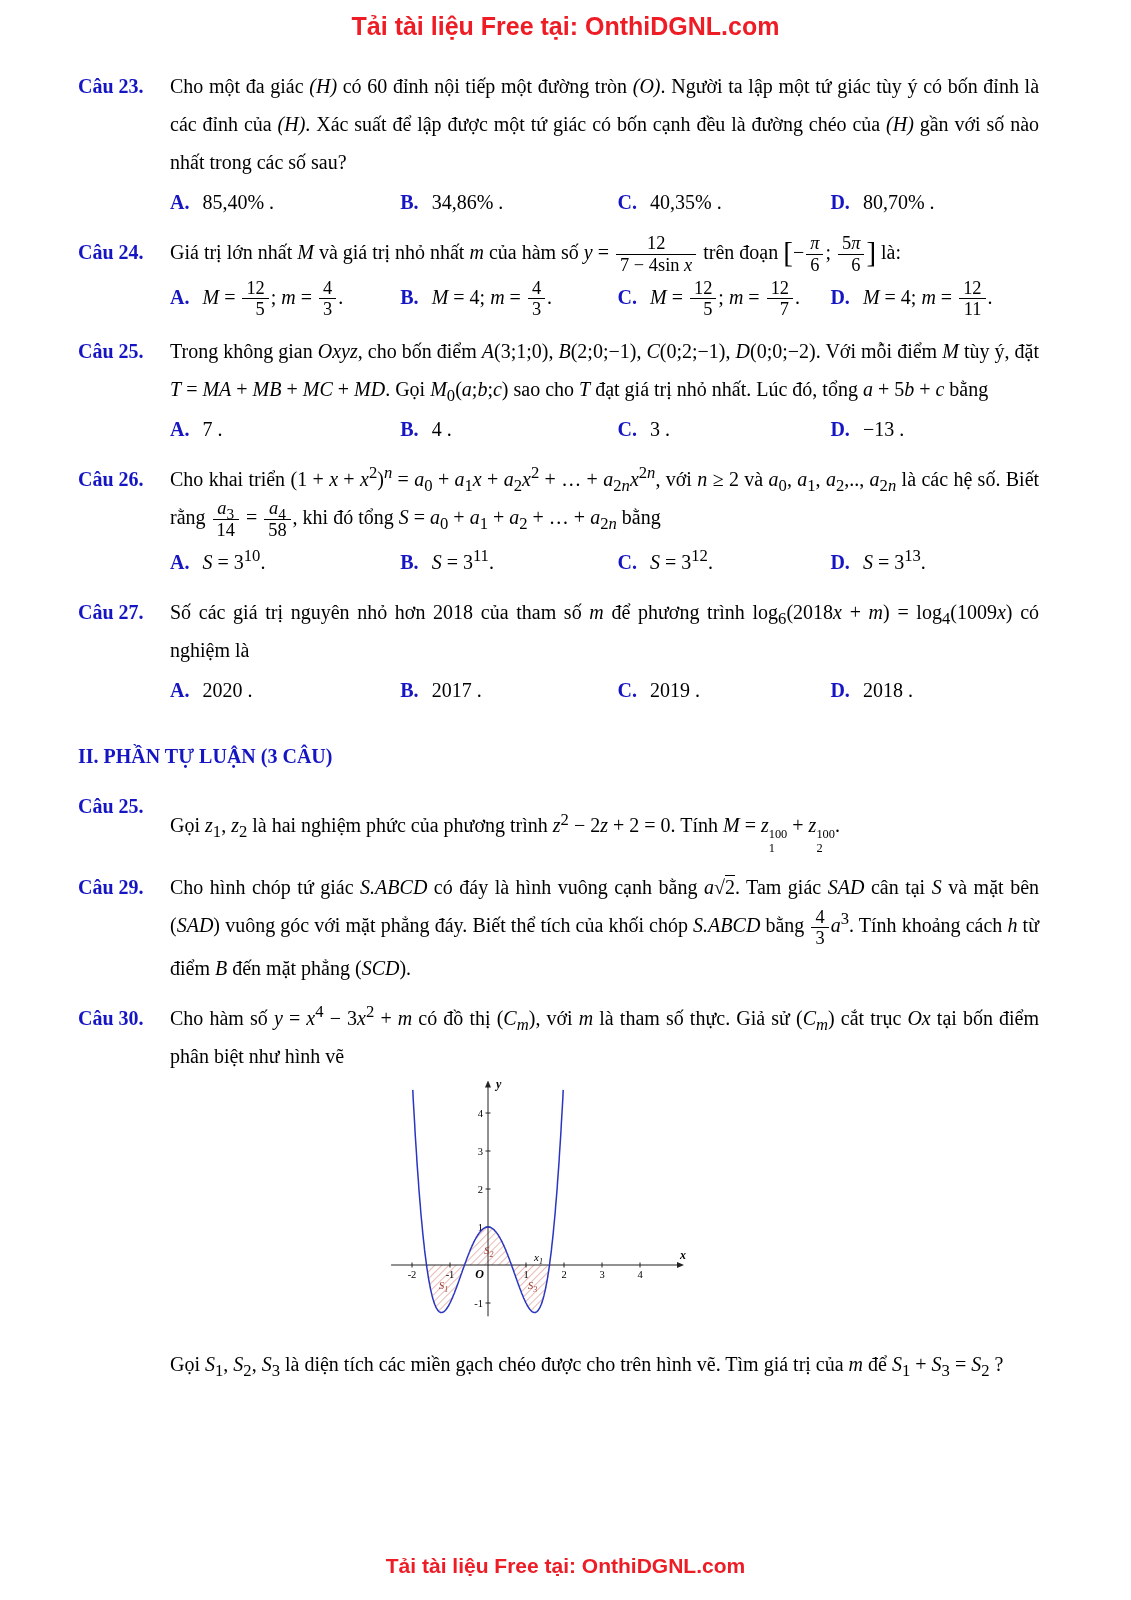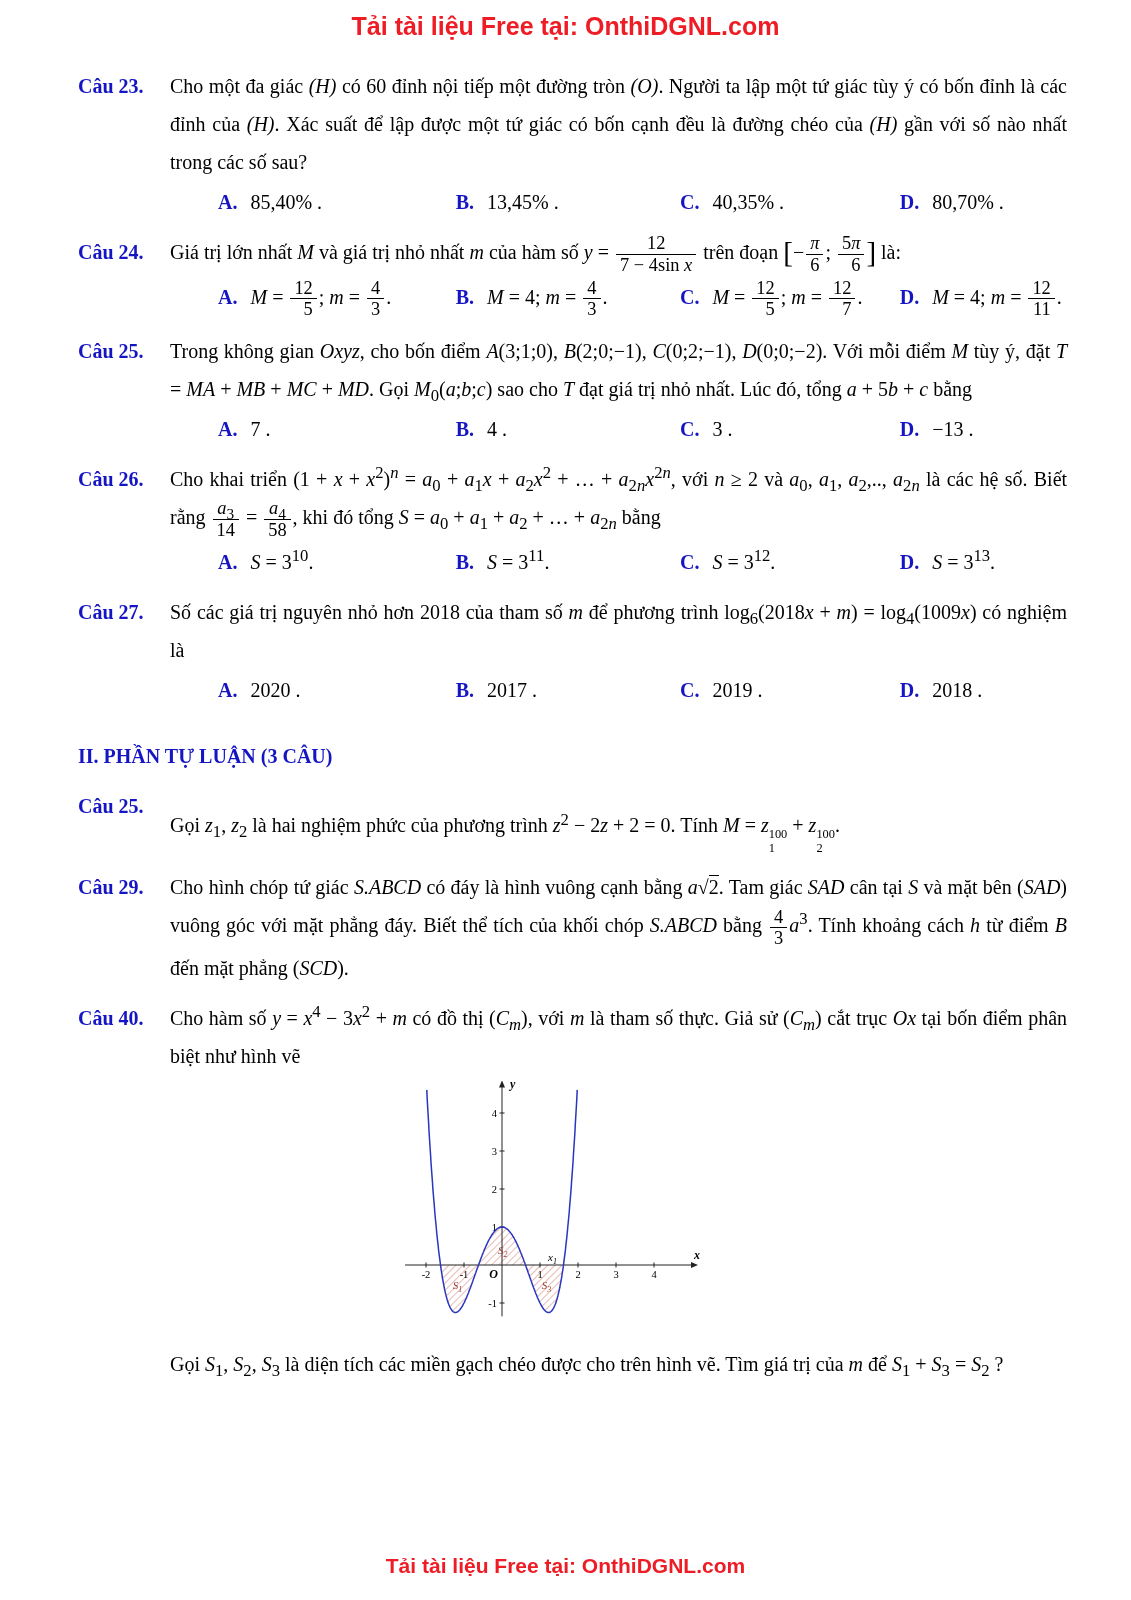--- a/index.html
+++ b/index.html
@@ -1,27 +1,27 @@
 <!DOCTYPE html>
 <html style="--accent-blue: #1515c3; --banner-red: #ee1c25;"><head>
 <meta charset="utf-8">
 <style>
   html,body{margin:0;padding:0;background:#ffffff;}
   body{width:1131px;font-family:"Liberation Serif",serif;color:#000;}
   .page{position:relative;width:1131px;height:1600px;overflow:hidden;box-sizing:border-box;background:#fff;}
   .banner{text-align:center;font-family:"Liberation Sans",sans-serif;font-weight:bold;color:var(--banner-red,#ee1c25);}
   .banner.top{font-size:25px;padding-top:12px;margin-bottom:26px;}
   .banner.bottom{position:absolute;left:0;right:0;bottom:22px;font-size:21px;}
-  #content{padding:0 64px 0 78px;font-size:20px;line-height:1.9;}
+  #content{padding:0 92px 0 78px;font-size:20px;line-height:1.9;}
   .question{display:flex;margin-bottom:12px;}
   .qlabel{flex:0 0 92px;color:var(--accent-blue,#1515c3);font-weight:bold;}
   .qbody{flex:1;min-width:0;}
   .qtext{text-align:justify;}
   .options{display:grid;grid-template-columns:26.5% 25% 24.5% 24%;margin-top:2px;align-items:center;}
-  .option{white-space:nowrap;margin-left:48px;}
+  .option{white-space:nowrap;}
   .optlabel{color:var(--accent-blue,#1515c3);font-weight:bold;margin-right:8px;}
   .section-title{color:var(--accent-blue,#1515c3);font-weight:bold;margin:28px 0 12px;}
   .m{font-style:italic;}
   .frac{display:inline-flex;flex-direction:column;vertical-align:middle;text-align:center;line-height:1.12;font-size:0.92em;margin:0 2px;}
   .frac .num{display:block;border-bottom:1.3px solid #000;padding:0 4px;}
   .frac .den{display:block;padding:0 4px;text-align:right;}
   .big{font-size:1.45em;line-height:1;vertical-align:-0.12em;}
   .rad{white-space:nowrap;}
   .rad .radicand{border-top:1.2px solid #000;}
   .ss{display:inline-flex;flex-direction:column;font-size:0.62em;line-height:1.2;vertical-align:-0.45em;text-align:left;margin-top:40px;}
@@ -35,21 +35,21 @@
 
 <div class="page">
   <div class="banner top">Tải tài liệu Free tại: OnthiDGNL.com</div>
   <div id="content">
       <div class="question">
         <div class="qlabel">Câu 23.</div>
         <div class="qbody">
           <div class="qtext">Cho một đa giác <span class="m">(H)</span> có 60 đỉnh nội tiếp một đường tròn <span class="m">(O)</span>. Người ta lập một tứ giác tùy ý có bốn đỉnh là các đỉnh của <span class="m">(H)</span>. Xác suất để lập được một tứ giác có bốn cạnh đều là đường chéo của <span class="m">(H)</span> gần với số nào nhất trong các số sau?</div>
           <div class="options">
             <div class="option"><span class="optlabel">A.</span> <span class="optval">85,40% .</span></div>
-            <div class="option"><span class="optlabel">B.</span> <span class="optval">13,45% .</span></div>
+            <div class="option"><span class="optlabel">B.</span> <span class="optval">34,86% .</span></div>
             <div class="option"><span class="optlabel">C.</span> <span class="optval">40,35% .</span></div>
             <div class="option"><span class="optlabel">D.</span> <span class="optval">80,70% .</span></div>
           </div>
         </div>
       </div>
       <div class="question">
         <div class="qlabel">Câu 24.</div>
         <div class="qbody">
           <div class="qtext">Giá trị lớn nhất <span class="m">M</span> và giá trị nhỏ nhất <span class="m">m</span> của hàm số <span class="m">y</span> = <span class="frac">
               <span class="num">12</span>
@@ -145,21 +145,21 @@
       <div class="question">
         <div class="qlabel">Câu 29.</div>
         <div class="qbody">
           <div class="qtext">Cho hình chóp tứ giác <span class="m">S.ABCD</span> có đáy là hình vuông cạnh bằng <span class="m">a</span><span class="rad">√<span class="radicand">2</span></span>. Tam giác <span class="m">SAD</span> cân tại <span class="m">S</span> và mặt bên (<span class="m">SAD</span>) vuông góc với mặt phẳng đáy. Biết thể tích của khối chóp <span class="m">S.ABCD</span> bằng <span class="frac">
               <span class="num">4</span>
               <span class="den">3</span>
             </span><span class="m">a</span><sup>3</sup>. Tính khoảng cách <span class="m">h</span> từ điểm <span class="m">B</span> đến mặt phẳng (<span class="m">SCD</span>).</div>
         </div>
       </div>
       <div class="question">
-        <div class="qlabel">Câu 40.</div>
+        <div class="qlabel">Câu 30.</div>
         <div class="qbody">
           <div class="qtext">Cho hàm số <span class="m">y</span> = <span class="m">x</span><sup>4</sup> − 3<span class="m">x</span><sup>2</sup> + <span class="m">m</span> có đồ thị (<span class="m">C<sub>m</sub></span>), với <span class="m">m</span> là tham số thực. Giả sử (<span class="m">C<sub>m</sub></span>) cắt trục <span class="m">Ox</span> tại bốn điểm phân biệt như hình vẽ</div>
           <div class="figure"><div class="shift"><svg width="330" height="246">
                 <defs>
                   <pattern id="hatch" width="5" height="5" patternUnits="userSpaceOnUse" patternTransform="rotate(45)">
                     <line x1="0" y1="0" x2="0" y2="5" stroke="#d4746a" stroke-width="1"></line>
                   </pattern>
                 </defs>
                 <path d="M 41.5 184.0 L 41.5 184.0 L 42.3 189.3 L 43.0 194.2 L 43.8 198.8 L 44.6 203.0 L 45.3 206.9 L 46.1 210.5 L 46.8 213.7 L 47.6 216.6 L 48.4 219.2 L 49.1 221.6 L 49.9 223.7 L 50.6 225.5 L 51.4 227.0 L 52.2 228.3 L 52.9 229.4 L 53.7 230.2 L 54.4 230.8 L 55.2 231.2 L 56.0 231.5 L 56.7 231.5 L 57.5 231.3 L 58.2 231.0 L 59.0 230.5 L 59.8 229.9 L 60.5 229.1 L 61.3 228.2 L 62.0 227.2 L 62.8 226.0 L 63.6 224.7 L 64.3 223.3 L 65.1 221.9 L 65.8 220.3 L 66.6 218.6 L 67.4 216.9 L 68.1 215.1 L 68.9 213.2 L 69.6 211.3 L 70.4 209.3 L 71.2 207.3 L 71.9 205.3 L 72.7 203.2 L 73.4 201.1 L 74.2 199.0 L 75.0 196.8 L 75.7 194.7 L 76.5 192.5 L 77.2 190.4 L 78.0 188.2 L 78.8 186.1 L 79.5 184.0 Z" fill="url(#hatch)" stroke="none"></path>
                 <path d="M 79.5 184.0 L 79.5 184.0 L 80.3 181.9 L 81.0 179.8 L 81.8 177.8 L 82.6 175.8 L 83.3 173.9 L 84.1 171.9 L 84.8 170.1 L 85.6 168.2 L 86.4 166.5 L 87.1 164.8 L 87.9 163.1 L 88.6 161.5 L 89.4 160.0 L 90.2 158.5 L 90.9 157.1 L 91.7 155.8 L 92.4 154.6 L 93.2 153.4 L 94.0 152.3 L 94.7 151.3 L 95.5 150.4 L 96.2 149.6 L 97.0 148.8 L 97.8 148.2 L 98.5 147.6 L 99.3 147.1 L 100.0 146.7 L 100.8 146.4 L 101.6 146.2 L 102.3 146.0 L 103.1 146.0 L 103.8 146.1 L 104.6 146.2 L 105.4 146.4 L 106.1 146.8 L 106.9 147.2 L 107.6 147.7 L 108.4 148.3 L 109.2 149.0 L 109.9 149.7 L 110.7 150.6 L 111.4 151.5 L 112.2 152.5 L 113.0 153.6 L 113.7 154.8 L 114.5 156.1 L 115.2 157.4 L 116.0 158.8 L 116.8 160.3 L 117.5 161.8 L 118.3 163.4 L 119.0 165.1 L 119.8 166.8 L 120.6 168.6 L 121.3 170.4 L 122.1 172.3 L 122.8 174.2 L 123.6 176.2 L 124.4 178.2 L 125.1 180.3 L 125.9 182.3 L 126.5 184.0 Z" fill="url(#hatch)" stroke="none"></path>

